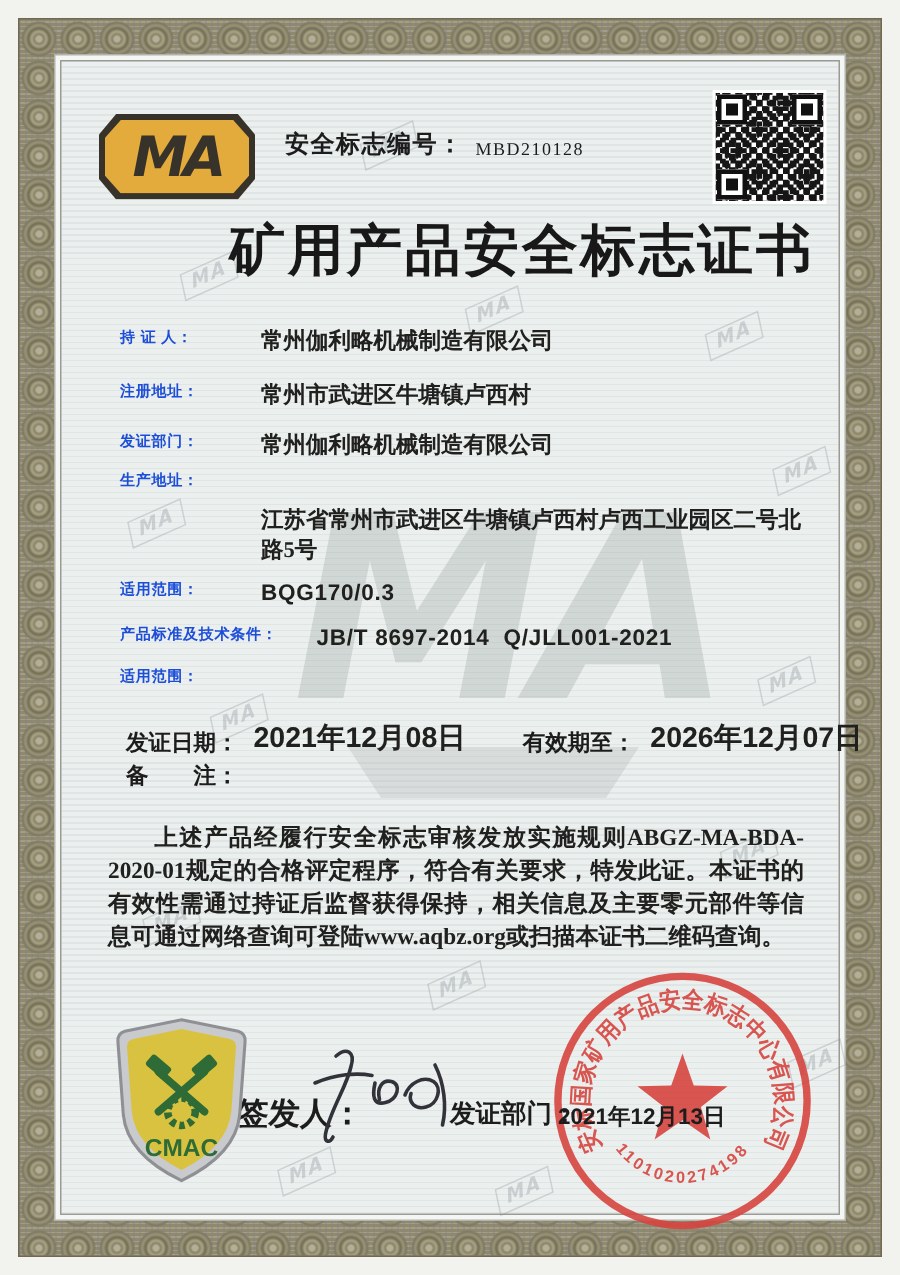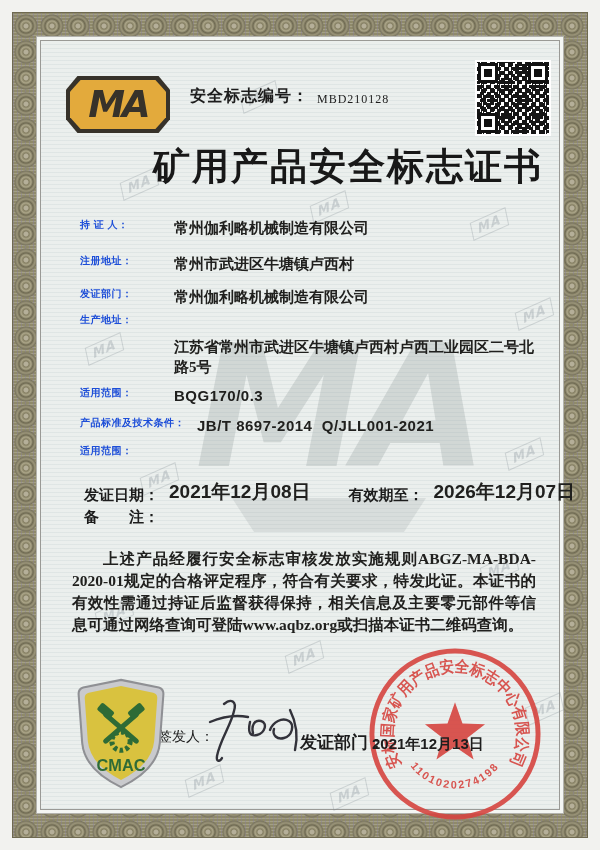--- a/index.html
+++ b/index.html
@@ -91,38 +91,38 @@
     position:absolute;left:0;top:142px;width:100%;text-align:center;
     font-family:Liberation Mono, monospace;font-weight:900;
     font-size:37px;letter-spacing:2px;color:#181818;margin-left:48px;
   }
   
   .row{position:absolute;left:80px;display:flex;align-items:flex-start;}
   .row .lbl{
     font-weight:bold;font-size:10px;flex:0 0 auto;min-width:82px;
     letter-spacing:.5px;white-space:nowrap;color:#1d4ed8;
   }
-  .row .lbl.wide{min-width:0;}
+  .row .lbl.wide{min-width:0;margin-right:14px;}
   .row .val{
     font-family:"Liberation Serif",serif;font-weight:bold;font-size:15px;
     margin-left:12px;line-height:1.35;white-space:pre-wrap;color:#20201e;
   }
   .row .val.ascii{font-family:"Liberation Sans",sans-serif;letter-spacing:.5px;}
   .row .val.wrap{width:368px;margin-top:24px;}
   .daterow{position:absolute;left:84px;display:flex;gap:10px;align-items:flex-end;}
   .daterow .lbl{font-weight:bold;font-size:15px;white-space:nowrap;}
   .daterow .val{font-size:19px;font-weight:bold;margin-right:28px;white-space:nowrap;color:#20201e;}
   
   .para{
     position:absolute;left:72px;top:548px;width:464px;
     font-family:"Liberation Serif",serif;font-weight:bold;font-size:15.5px;
     line-height:1.42;text-indent:2em;text-align:justify;color:#20201e;
   }
   
-  .sig-label{position:absolute;left:158px;top:728px;font-family:"Liberation Serif",serif;font-weight:normal;font-size:14px;}
+  .sig-label{position:absolute;left:158px;top:728px;font-family:"Liberation Serif",serif;font-weight:bold;font-size:21px;}
   .dept-label{position:absolute;left:300px;top:731px;font-family:"Liberation Serif",serif;font-weight:bold;font-size:17px;z-index:6;}
   .dept-date{position:absolute;left:372px;top:735px;font-size:15px;font-weight:bold;color:#1d1d1d;z-index:6;white-space:nowrap;}
   .signature{position:absolute;left:198px;top:692px;z-index:4;}
   .cmac{position:absolute;left:72px;top:676px;z-index:3;}
   .seal{position:absolute;left:366px;top:645px;width:178px;height:178px;z-index:5;opacity:.9;}
 </style>
 </head>
 <body>
 
 <div class="cert">

